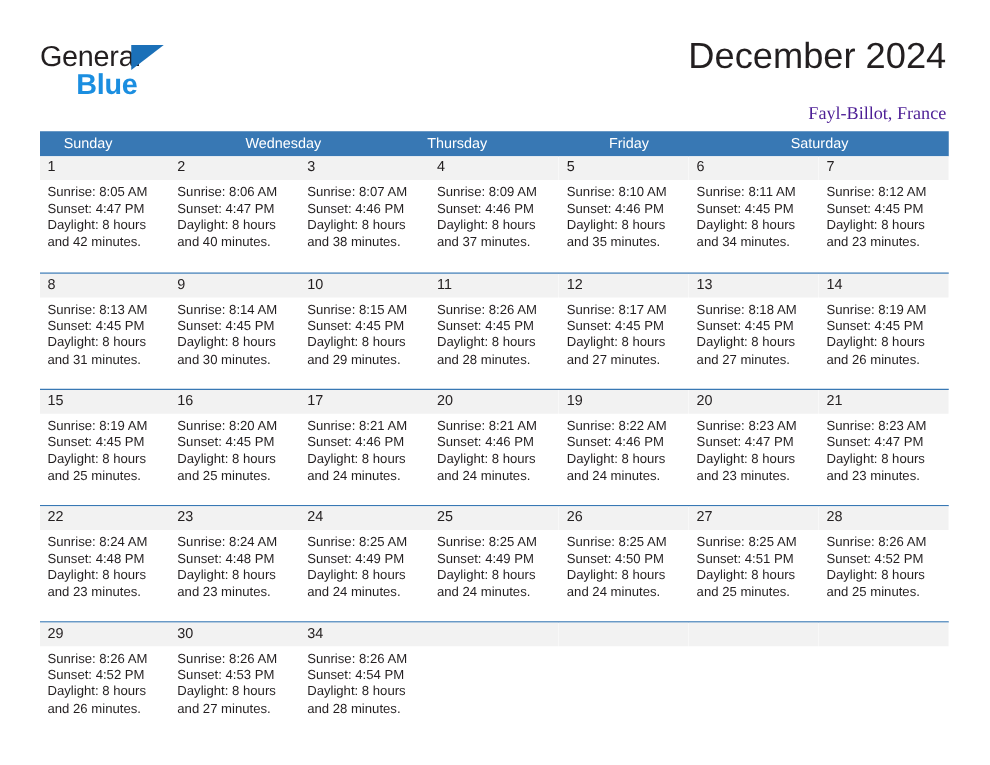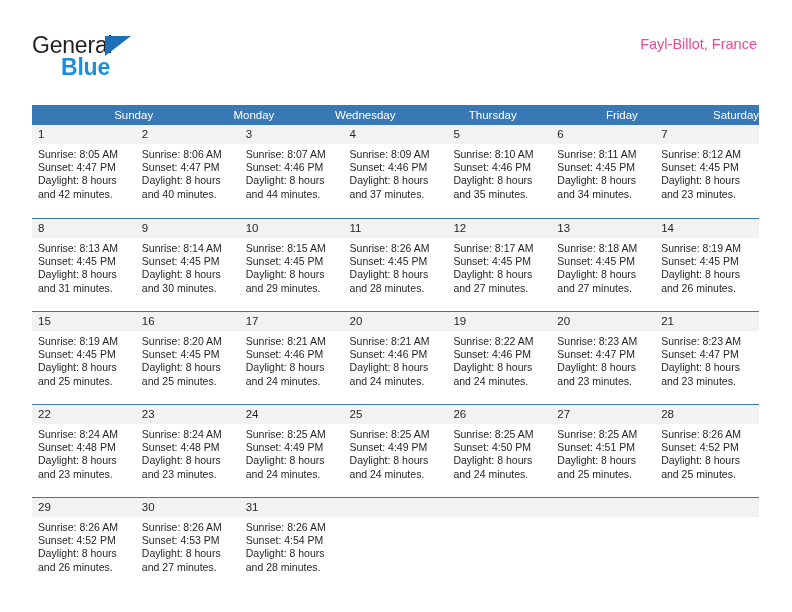--- a/index.html
+++ b/index.html
@@ -73,49 +73,49 @@
     text-align: right;
   }
   .cal-title {
     font-size: 29px;
     color: #231f20;
     line-height: 34px;
     white-space: nowrap;
   }
   .cal-location {
     font-size: 14.5px;
-    color: #ec4899;
+    color: #4c1d95;
     line-height: 20px;
-    margin-top: 6px;
+    margin-top: 19px;
     white-space: nowrap;
+    font-family: Liberation Serif, serif;
   }
 
   
   .calendar {
     position: absolute;
     left: 32px;
     top: 105px;
     width: 727px;
   }
 
   .dow-row {
     display: flex;
     background: #3878b4;
     height: 20px;
   }
   .dow-cell {
     flex: 1 1 0;
     color: #ffffff;
     font-size: 11.5px;
     line-height: 20px;
-    padding-left: 6px;
+    padding-left: 19px;
     box-sizing: border-box;
     overflow: hidden;
     white-space: nowrap;
-    text-align: right;
   }
 
   .week-row {
     display: flex;
     border-top: 1px solid #3878b4;
     height: 93px;
     box-sizing: border-box;
   }
   .week-row:first-of-type {
     border-top: none;
@@ -159,29 +159,29 @@
 
   <div class="header">
 
     <div class="logo">
       <span class="logo-general">General</span>
       <span class="logo-tri"></span>
       <span class="logo-blue">Blue</span>
     </div>
 
     <div class="title-block">
+      <div class="cal-title">December 2024</div>
       <div class="cal-location">Fayl-Billot, France</div>
     </div>
 
   </div>
 
   <div class="calendar">
     <div class="dow-row">
         <div class="dow-cell">Sunday</div>
-        <div class="dow-cell">Monday</div>
         <div class="dow-cell">Wednesday</div>
         <div class="dow-cell">Thursday</div>
         <div class="dow-cell">Friday</div>
         <div class="dow-cell">Saturday</div>
       </div>
     <div>
         <div class="week-row">
           <div class="day-cell">
             <div class="day-num-band">
               <div class="day-num">1</div>
@@ -205,21 +205,21 @@
             </div>
           </div>
           <div class="day-cell">
             <div class="day-num-band">
               <div class="day-num">3</div>
             </div>
             <div class="day-info">
               <div>Sunrise: 8:07 AM</div>
               <div>Sunset: 4:46 PM</div>
               <div>Daylight: 8 hours</div>
-              <div>and 44 minutes.</div>
+              <div>and 38 minutes.</div>
             </div>
           </div>
           <div class="day-cell">
             <div class="day-num-band">
               <div class="day-num">4</div>
             </div>
             <div class="day-info">
               <div>Sunrise: 8:09 AM</div>
               <div>Sunset: 4:46 PM</div>
               <div>Daylight: 8 hours</div>
@@ -515,21 +515,21 @@
             </div>
             <div class="day-info">
               <div>Sunrise: 8:26 AM</div>
               <div>Sunset: 4:53 PM</div>
               <div>Daylight: 8 hours</div>
               <div>and 27 minutes.</div>
             </div>
           </div>
           <div class="day-cell">
             <div class="day-num-band">
-              <div class="day-num">31</div>
+              <div class="day-num">34</div>
             </div>
             <div class="day-info">
               <div>Sunrise: 8:26 AM</div>
               <div>Sunset: 4:54 PM</div>
               <div>Daylight: 8 hours</div>
               <div>and 28 minutes.</div>
             </div>
           </div>
           <div class="day-cell empty">
             <div class="day-num-band">

